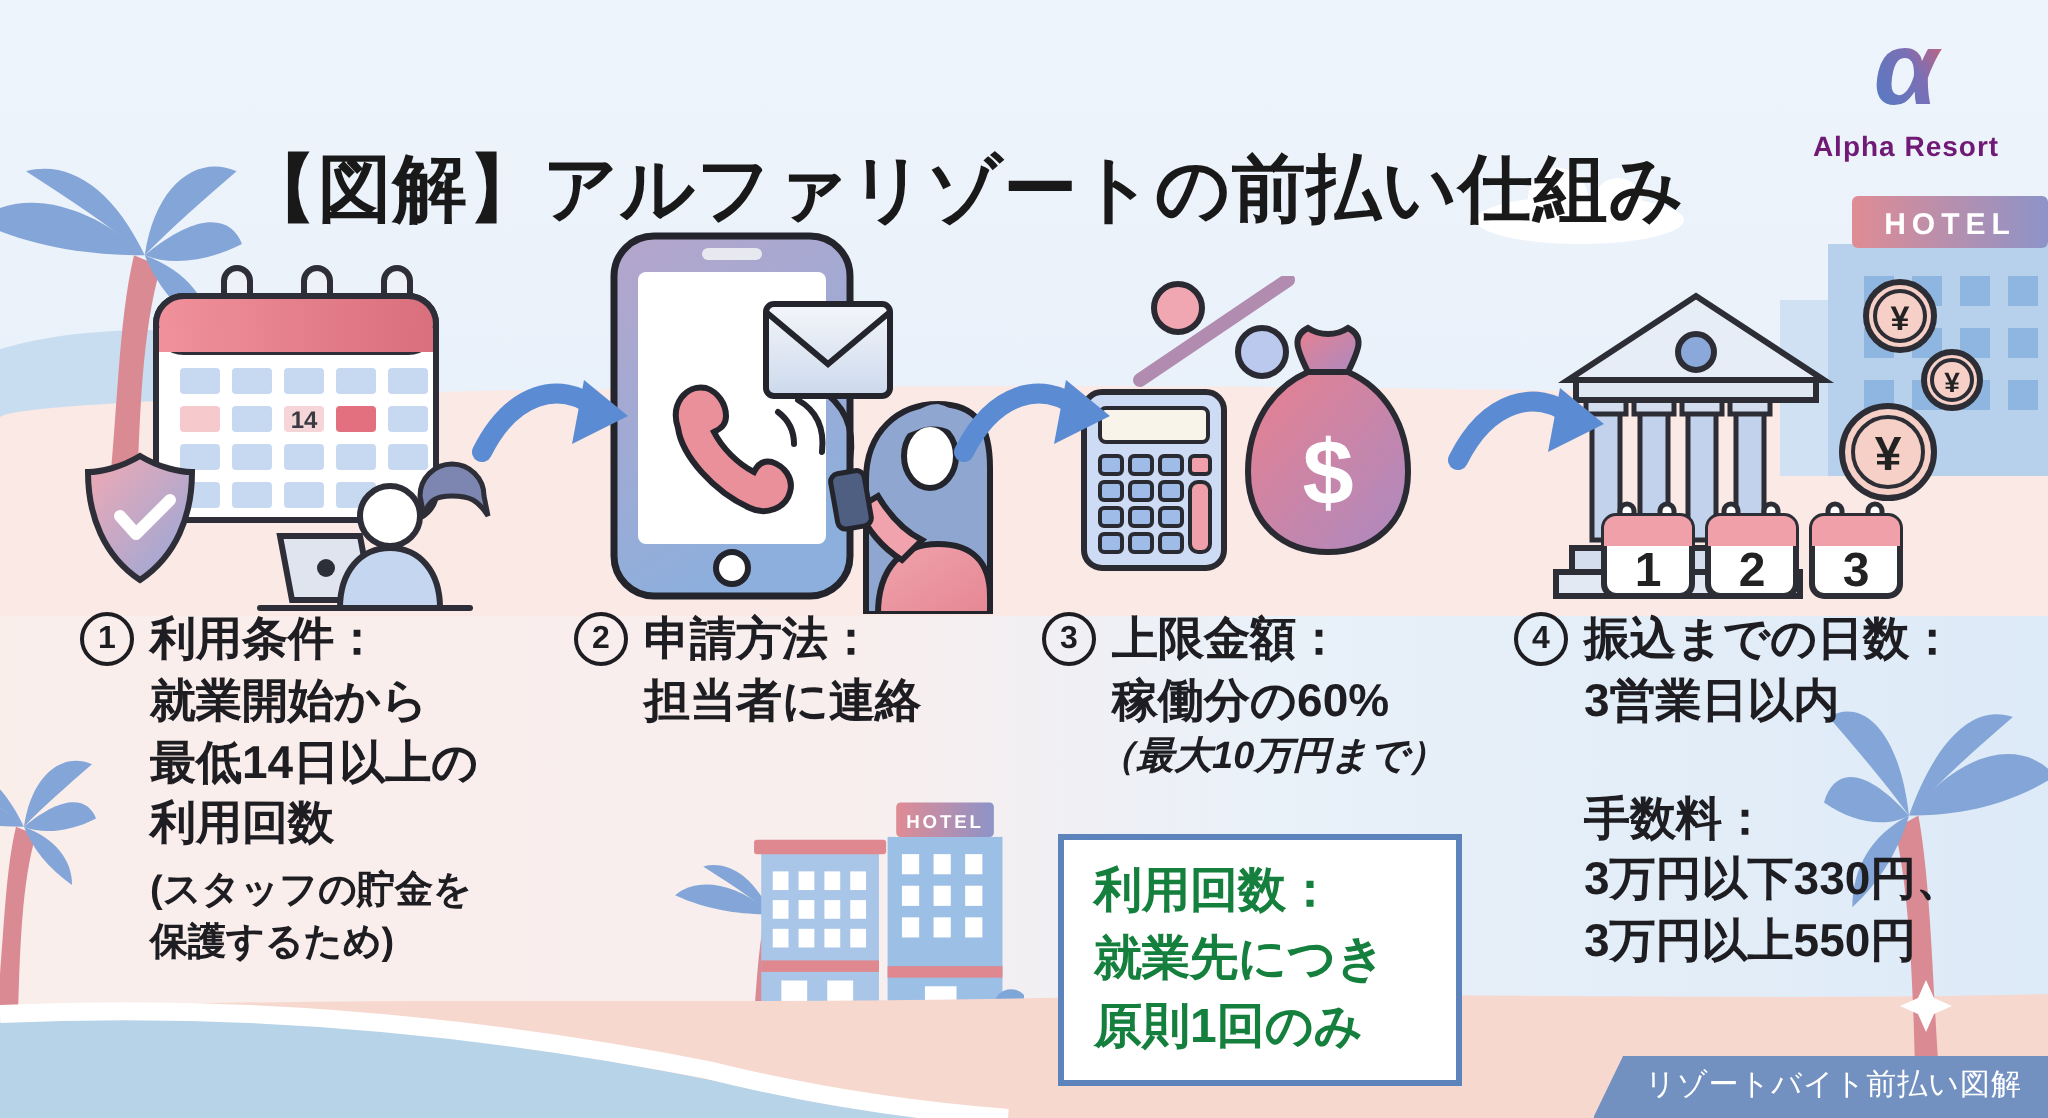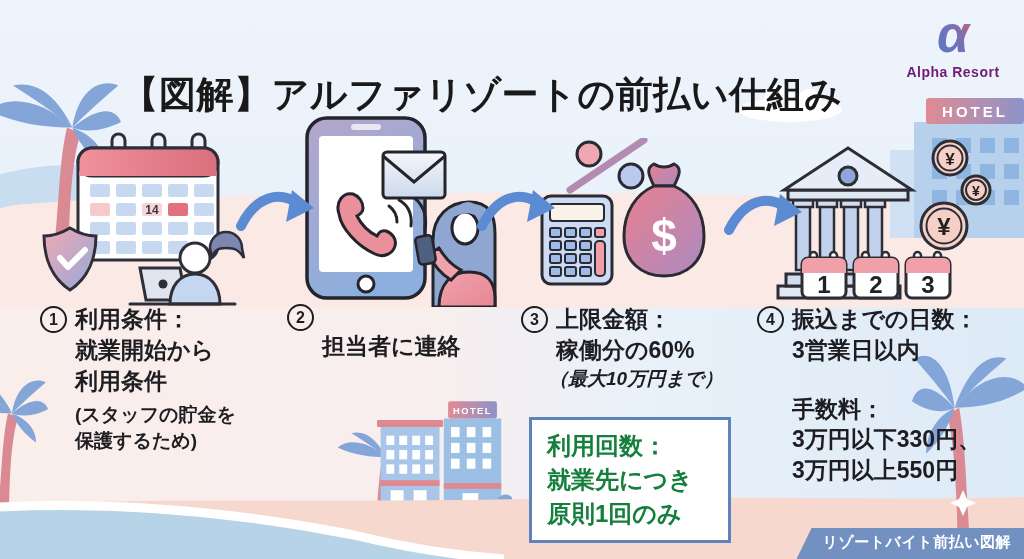--- a/index.html
+++ b/index.html
@@ -52,21 +52,21 @@
   .head{display:flex;align-items:center;gap:8px;}
   .circ{width:27px;height:27px;border:2.5px solid #1d1d22;border-radius:50%;flex:0 0 auto;
         display:flex;align-items:center;justify-content:center;font-size:16px;font-weight:700;}
   .cont{padding-left:35px;}
   .note{font-size:19px;}
   .gap{height:28px;}
   .callout{position:absolute;left:529px;top:417px;width:202px;z-index:5;background:#fff;
            border:3px solid #5d83bd;border-radius:0;padding:9px 15px;color:#15803d;
            font-weight:700;font-size:24px;line-height:1.42;}
   .tag{position:absolute;right:0;bottom:0;z-index:6;background:#7391c0;color:#fff;
-       font-size:15px;font-weight:700;letter-spacing:.5px;padding:5px 13px 7px 26px;
+       font-size:15px;font-weight:400;letter-spacing:.5px;padding:5px 13px 7px 26px;
        clip-path:polygon(15px 0,100% 0,100% 100%,0 100%);}
 </style>
 </head>
 <body>
 
 <div class="stage">
 
   <svg class="defs-svg" aria-hidden="true">
     <defs>
       <symbol id="palm" viewBox="0 0 100 125" overflow="visible">
@@ -409,28 +409,30 @@
     </svg>
     <div class="logo-name">Alpha Resort</div>
   </div>
 
   <div class="step s1">
     <div class="head">
       <span class="circ">1</span>
       <span>利用条件：</span>
     </div>
     <div class="cont">就業開始から</div>
-    <div class="cont">利用条件</div>
+    <div class="cont">最低14日以上の</div>
+    <div class="cont">利用回数</div>
     <div class="cont note" style="margin-top:6px;">(スタッフの貯金を</div>
     <div class="cont note">保護するため)</div>
   </div>
 
   <div class="step s2">
     <div class="head">
       <span class="circ">2</span>
+      <span>申請方法：</span>
     </div>
     <div class="cont">担当者に連絡</div>
   </div>
 
   <div class="step s3">
     <div class="head">
       <span class="circ">3</span>
       <span>上限金額：</span>
     </div>
     <div class="cont">稼働分の60%</div>

